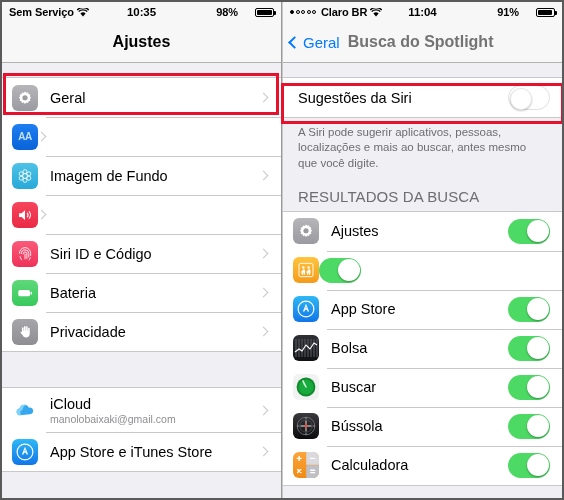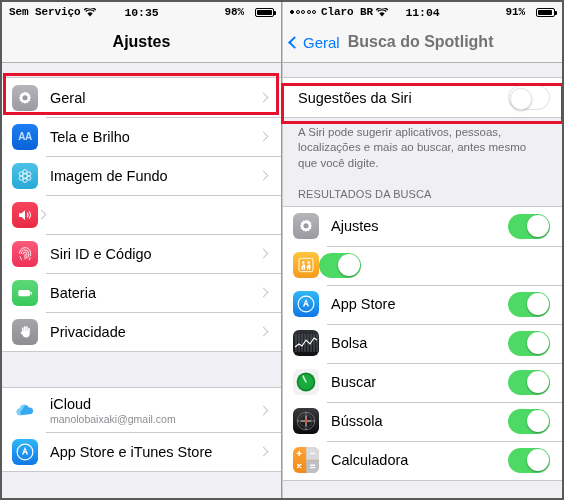--- a/index.html
+++ b/index.html
@@ -31,25 +31,24 @@
   .statusbar {
     height:20px;
     display:flex;
     align-items:center;
     padding:0 7px;
     background:#f7f7f7;
     font-size:11px;
     font-weight:bold;
     color:#000;
     letter-spacing:-0.1px;
-    font-family:Liberation Mono, monospace;
   }
   .sb-left { display:flex; align-items:center; gap:3px; flex:1; }
   .sb-center { flex:0 0 auto; font-size:11.5px; }
-  .sb-right { display:flex; align-items:center; justify-content:flex-end; gap:11px; flex:1; }
+  .sb-right { display:flex; align-items:center; justify-content:flex-end; gap:17px; flex:1; }
   .dots { display:flex; align-items:center; gap:1.5px; margin-right:2px; }
   .dot { width:4px; height:4px; border-radius:50%; border:1px solid #000; }
   .dot.filled { background:#000; }
   .wifi { display:inline-block; }
   .batt {
     width:19px; height:9px;
     border:1px solid #000;
     border-radius:2px;
     position:relative;
     display:inline-block;
@@ -156,21 +155,21 @@
     border-radius:50%;
     background:#fff;
     box-shadow:0 1px 2px rgba(0,0,0,0.35);
   }
   .toggle.on .knob { right:1.5px; }
   .toggle.off .knob { left:0.5px; box-shadow:0 1px 2px rgba(0,0,0,0.22); border:1px solid #e8e8e8; }
 
   
   .sec-header {
     padding:17px 0 6px 15px;
-    font-size:11px;
+    font-size:15px;
     color:#6d6d72;
     letter-spacing:0.1px;
     background:#efeff4;
   }
   .footer-text {
     padding:7px 14px 0 15px;
     font-size:11.5px;
     line-height:1.33;
     color:#6d6d72;
     background:#efeff4;
@@ -245,21 +244,20 @@
               <path fill="#fff" d="M12 2.2l1.5 1.6 2.1-.6.7 2.1 2.1.7-.6 2.1 1.6 1.5-1.6 1.5.6 2.1-2.1.7-.7 2.1-2.1-.6L12 17.1l-1.5-1.6-2.1.6-.7-2.1-2.1-.7.6-2.1L4.6 9.7l1.6-1.5-.6-2.1 2.1-.7.7-2.1 2.1.6z" transform="translate(0,2) scale(1)"></path>
               <circle cx="12" cy="11.7" r="3.1" fill="#9a9aa0"></circle>
             </svg>
           </div>
           <div class="row-label">Geral</div>
           <div class="chev"></div>
         </div>
 
         <div class="row">
           <div class="icon ic-aa">AA</div>
-          <div class="row-label">Tela e Brilho</div>
           <div class="chev"></div>
         </div>
 
         <div class="row">
           <div class="icon ic-wall">
             <svg width="18" height="18" viewBox="0 0 24 24">
               <g fill="none" stroke="#fff" stroke-width="1.1">
                 <circle cx="12" cy="12" r="3.2"></circle>
                 <circle cx="12" cy="6.2" r="2.7"></circle>
                   <circle cx="12" cy="17.8" r="2.7"></circle>

